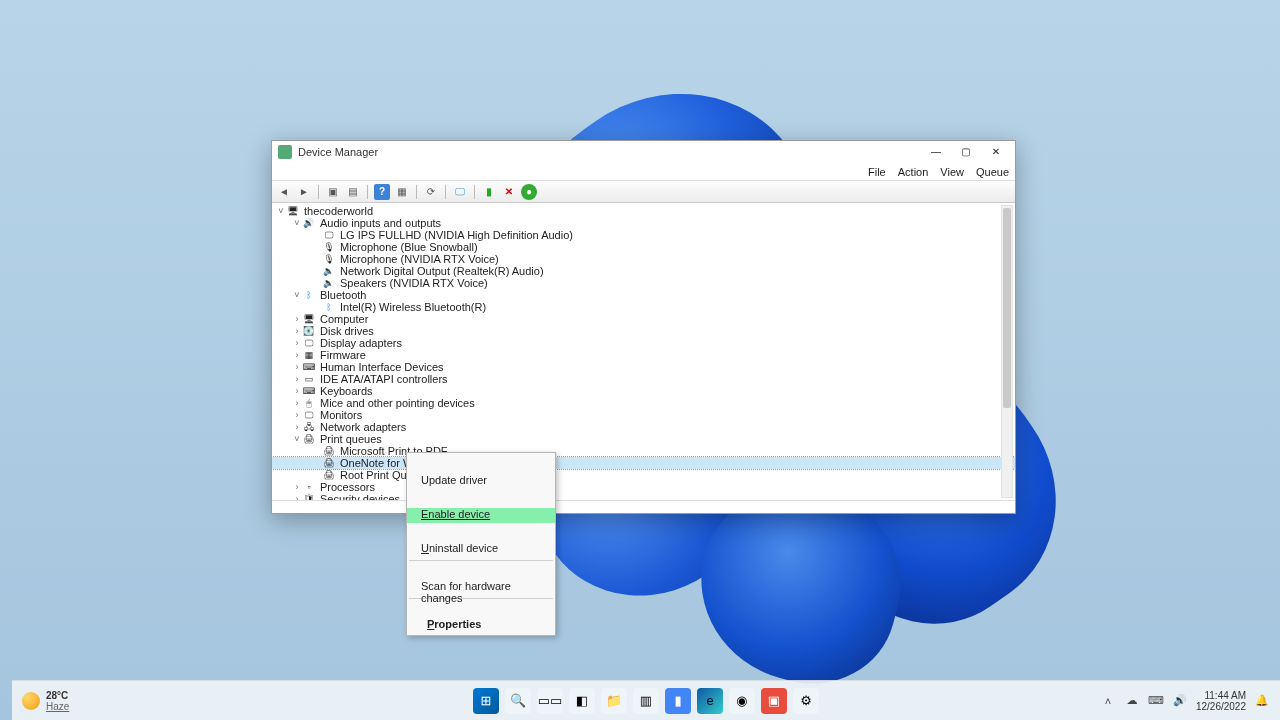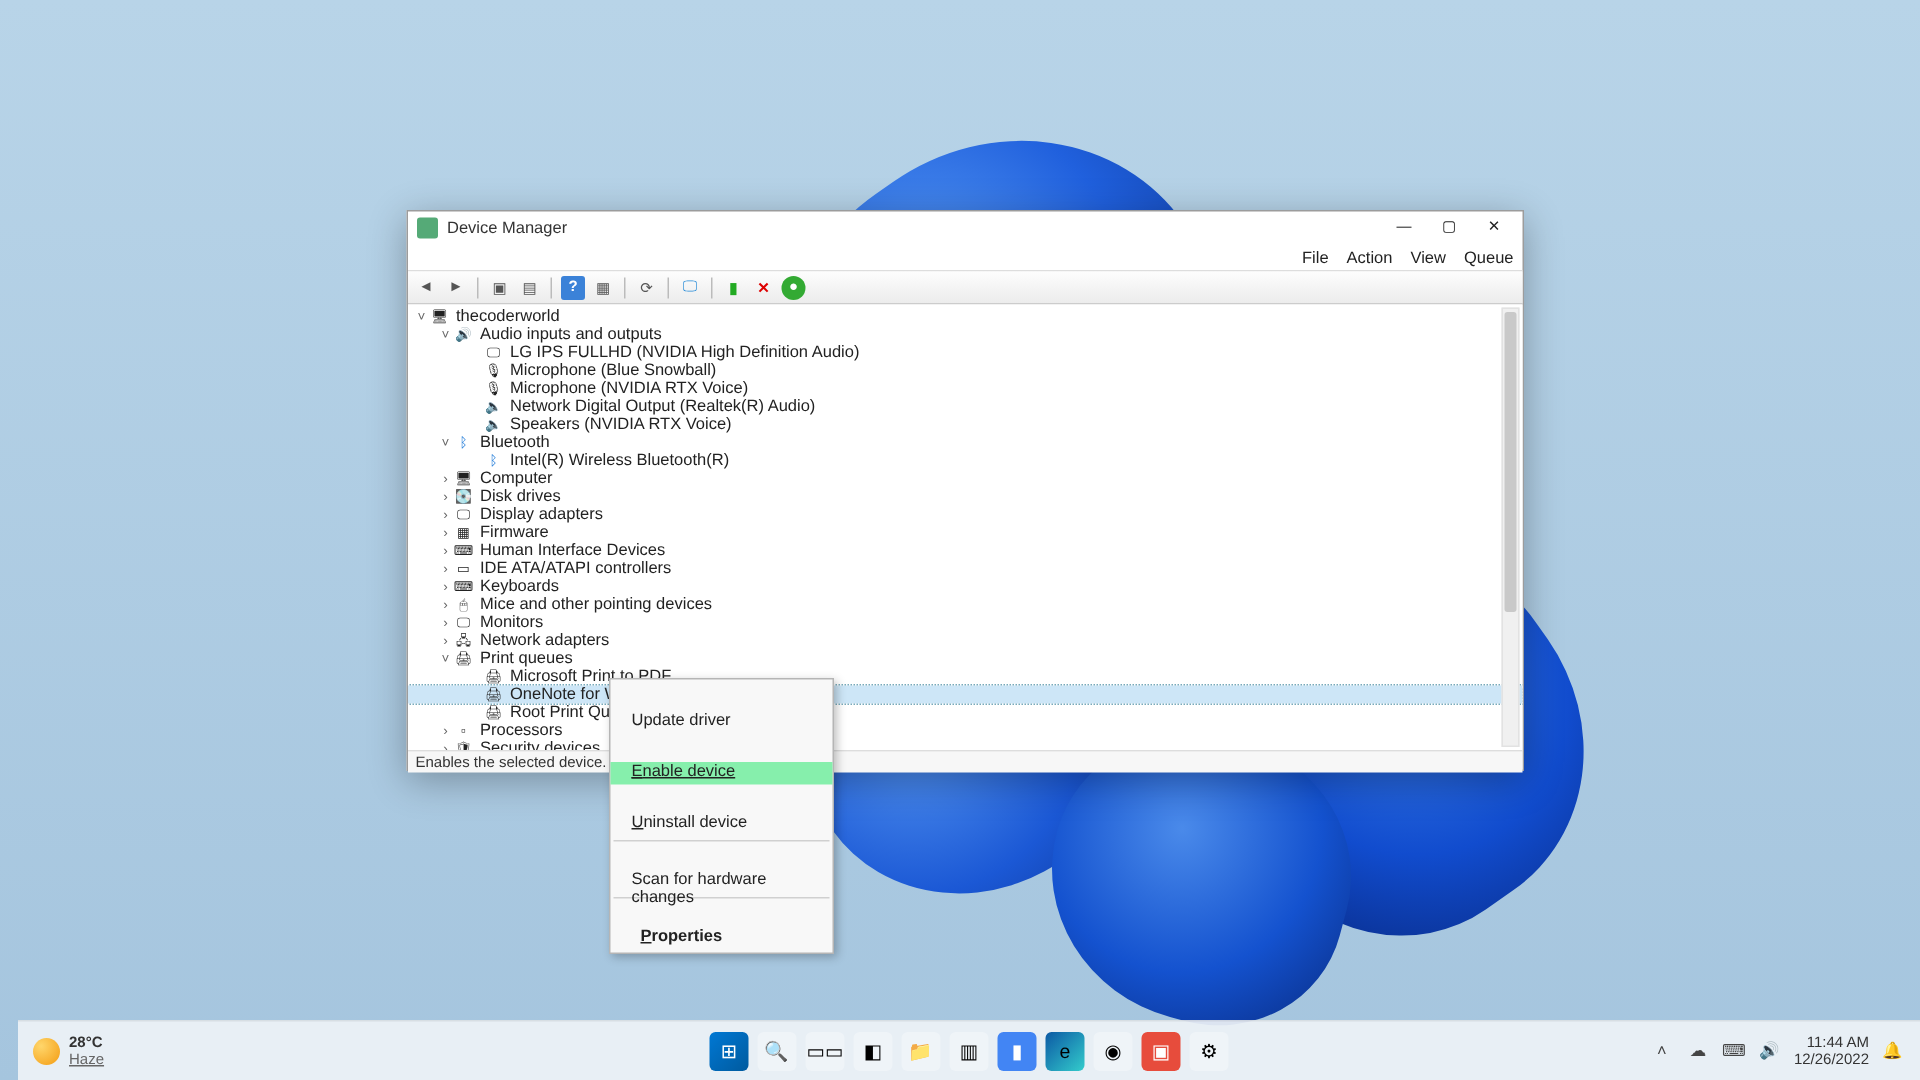--- a/index.html
+++ b/index.html
@@ -309,23 +309,20 @@
             <div class="row indent-1">
               <span class="tw">›</span>
               <span class="ic">🛡</span>
               <span class="lbl">Security devices</span>
             </div>
           </li>
       </ul>
     </div>
   </div>
 
-  <div class="statusbar">
-    <span>Enables the selected device.</span>
-  </div>
 </div>
 
 <div class="ctxmenu">
   <div class="mi">
       <span>Update driver</span>
     </div>
   <div class="mi hover">
       <span><span class="u">E</span>nable device</span>
     </div>
   <div class="mi">

